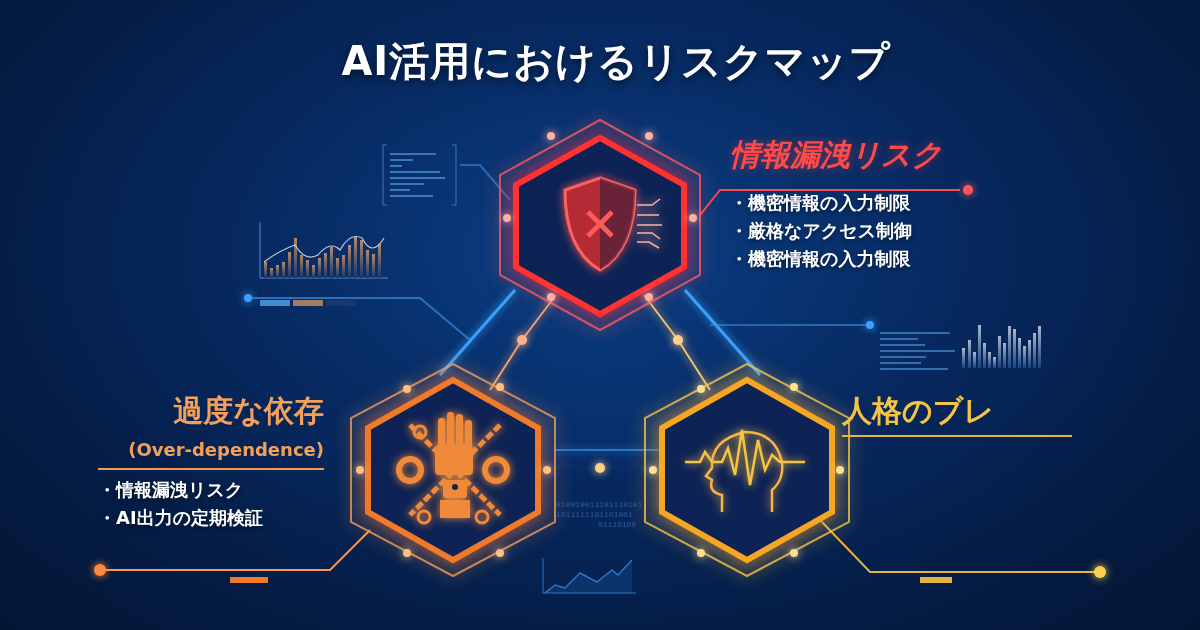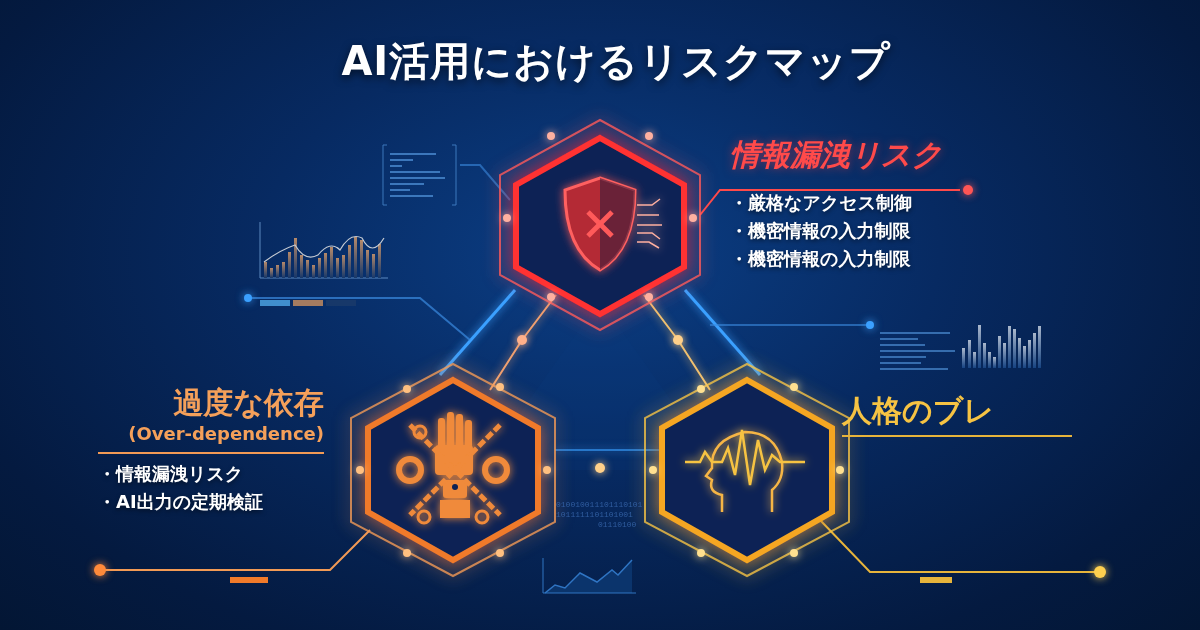--- a/index.html
+++ b/index.html
@@ -10,28 +10,28 @@
     color: #fff;
   }
   .title {
     position: absolute; left: 16px; width: 1200px; top: 34px;
     text-align: center; font-size: 40px; font-weight: bold; letter-spacing: 1px;
     text-shadow: 0 3px 8px rgba(0,0,0,0.6);
   }
   svg.bg { position: absolute; left: 0; top: 0; }
   .panel { position: absolute; }
   .heading { font-weight: bold; font-size: 30px; line-height: 1.1; }
-  .sub { font-weight: bold; font-size: 18px; margin-top: 4px; }
+  .sub { font-weight: bold; font-size: 18px; margin-top: 12px; }
   .divider { height: 2px; margin: 8px 0 6px; }
   ul.items { list-style: none; margin: 0; padding: 0; }
   ul.items li { font-size: 18px; font-weight: bold; line-height: 28px; white-space: nowrap; text-shadow: 0 2px 4px rgba(0,0,0,0.5); }
   ul.items li::before { content: "・"; }
   #p-info { left: 730px; top: 138px; }
   #p-info .heading { color: #ff4a4a; text-shadow: 0 0 10px rgba(255,60,60,0.5); font-style: italic; }
-  #p-over { left: 98px; top: 386px; width: 226px; text-align: right; }
+  #p-over { left: 98px; top: 394px; width: 226px; text-align: right; }
   #p-over .heading, #p-over .sub { color: #f5a05a; }
   #p-over ul.items { text-align: left; }
   #p-over .divider { background: #f29a55; }
   #p-pers { left: 842px; top: 394px; width: 230px; }
   #p-pers .heading, #p-pers .sub { color: #f6c343; }
   #p-pers .divider { background: #e7b43b; }
 </style>
 </head>
 <body>
 
@@ -252,22 +252,22 @@
     <rect x="920" y="577" width="32" height="6" fill="#e7b43b"></rect>
   </g>
 </svg>
 
 <div class="title">AI活用におけるリスクマップ</div>
 
 <div class="panel" id="p-info">
   <div class="heading">情報漏洩リスク</div>
   <div style="height:18px"></div>
   <ul class="items">
+    <li>機密情報の入力制限</li>
     <li>厳格なアクセス制御</li>
-    <li>機密情報の入力制限</li>
     <li>機密情報の入力制限</li>
   </ul>
 </div>
 
 <div class="panel" id="p-over">
   <div class="heading">過度な依存</div>
   <div class="sub">(Over-dependence)</div>
   <div class="divider"></div>
   <ul class="items">
     <li>情報漏洩リスク</li>

